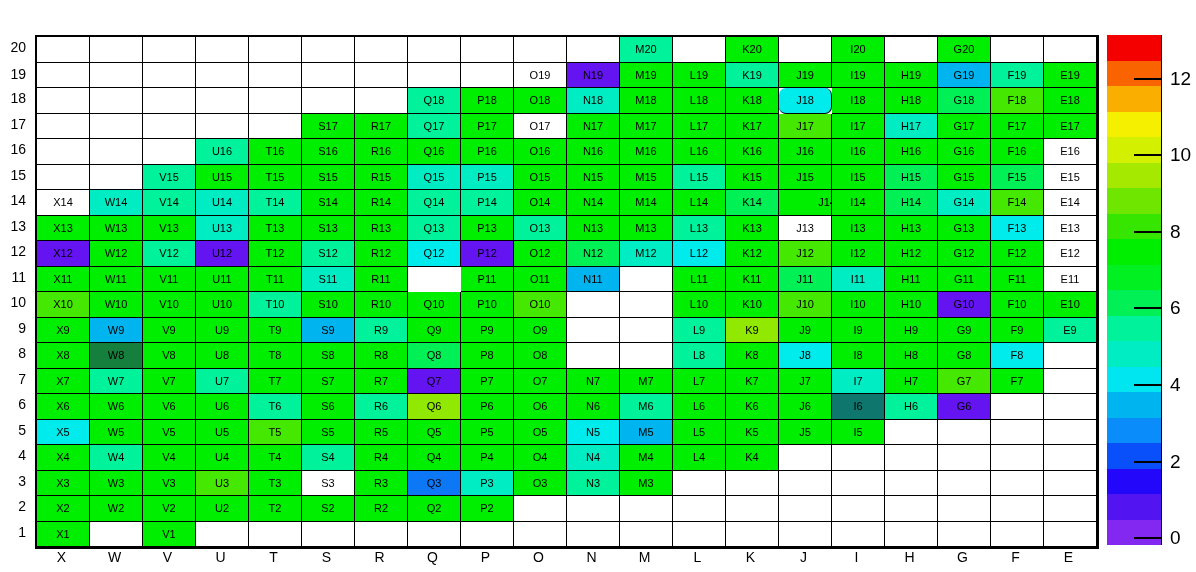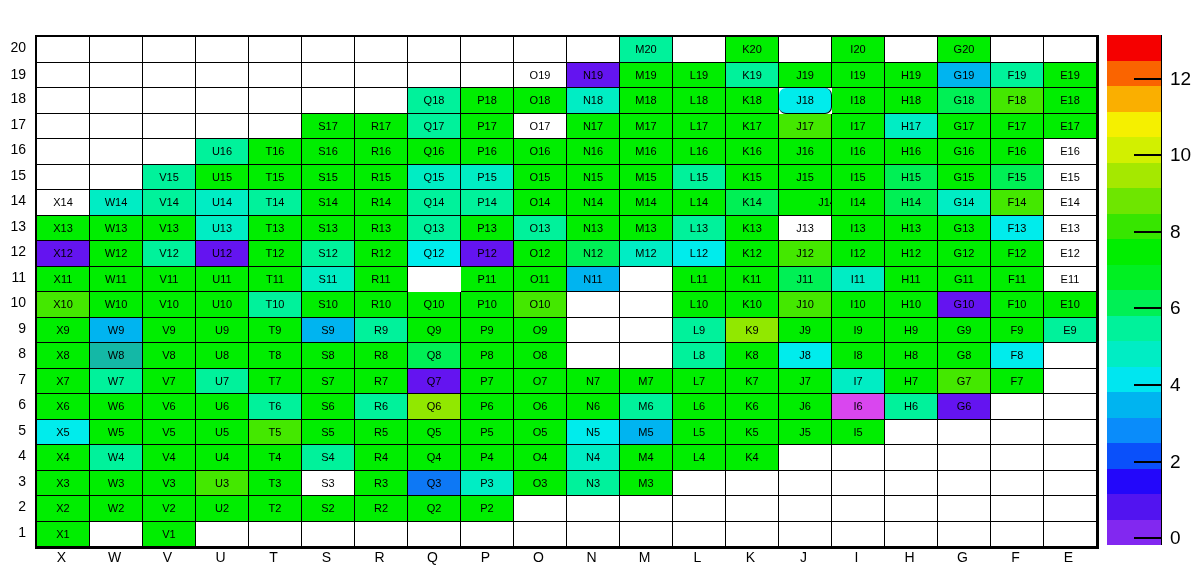--- a/index.html
+++ b/index.html
@@ -310,21 +310,21 @@
         <div class="cell" style="background: rgb(255, 255, 255);"></div>
         <div class="cell" style="background: rgb(0, 242, 155);">L9</div>
         <div class="cell" style="background: rgb(145, 232, 0);">K9</div>
         <div class="cell" style="background: rgb(0, 238, 0);">J9</div>
         <div class="cell" style="background: rgb(0, 238, 0);">I9</div>
         <div class="cell" style="background: rgb(0, 238, 0);">H9</div>
         <div class="cell" style="background: rgb(0, 238, 0);">G9</div>
         <div class="cell" style="background: rgb(0, 238, 0);">F9</div>
         <div class="cell" style="background: rgb(0, 242, 155);">E9</div>
         <div class="cell" style="background: rgb(0, 238, 0);">X8</div>
-        <div class="cell" style="background: #14b8a6;">W8</div>
+        <div class="cell" style="background: #15803d;">W8</div>
         <div class="cell" style="background: rgb(0, 238, 0);">V8</div>
         <div class="cell" style="background: rgb(0, 238, 0);">U8</div>
         <div class="cell" style="background: rgb(0, 238, 0);">T8</div>
         <div class="cell" style="background: rgb(0, 238, 0);">S8</div>
         <div class="cell" style="background: rgb(0, 238, 0);">R8</div>
         <div class="cell" style="background: rgb(0, 240, 85);">Q8</div>
         <div class="cell" style="background: rgb(0, 238, 0);">P8</div>
         <div class="cell" style="background: rgb(0, 238, 0);">O8</div>
         <div class="cell" style="background: rgb(255, 255, 255);"></div>
         <div class="cell" style="background: rgb(255, 255, 255);"></div>
@@ -364,21 +364,21 @@
         <div class="cell" style="background: rgb(0, 238, 0);">S6</div>
         <div class="cell" style="background: rgb(0, 242, 155);">R6</div>
         <div class="cell" style="background: rgb(145, 232, 0);">Q6</div>
         <div class="cell" style="background: rgb(0, 238, 0);">P6</div>
         <div class="cell" style="background: rgb(0, 238, 0);">O6</div>
         <div class="cell" style="background: rgb(0, 238, 0);">N6</div>
         <div class="cell" style="background: rgb(0, 242, 155);">M6</div>
         <div class="cell" style="background: rgb(0, 238, 0);">L6</div>
         <div class="cell" style="background: rgb(0, 238, 0);">K6</div>
         <div class="cell" style="background: rgb(0, 238, 0);">J6</div>
-        <div class="cell" style="background: #d946ef; text-align: right;">I6</div>
+        <div class="cell" style="background: #0f766e; text-align: right;">I6</div>
         <div class="cell" style="background: rgb(0, 242, 155);">H6</div>
         <div class="cell" style="background: rgb(100, 20, 240);">G6</div>
         <div class="cell" style="background: rgb(255, 255, 255);"></div>
         <div class="cell" style="background: rgb(255, 255, 255);"></div>
         <div class="cell" style="background: rgb(0, 236, 236);">X5</div>
         <div class="cell" style="background: rgb(0, 238, 0);">W5</div>
         <div class="cell" style="background: rgb(0, 238, 0);">V5</div>
         <div class="cell" style="background: rgb(0, 238, 0);">U5</div>
         <div class="cell" style="background: rgb(68, 232, 0);">T5</div>
         <div class="cell" style="background: rgb(0, 238, 0);">S5</div>

